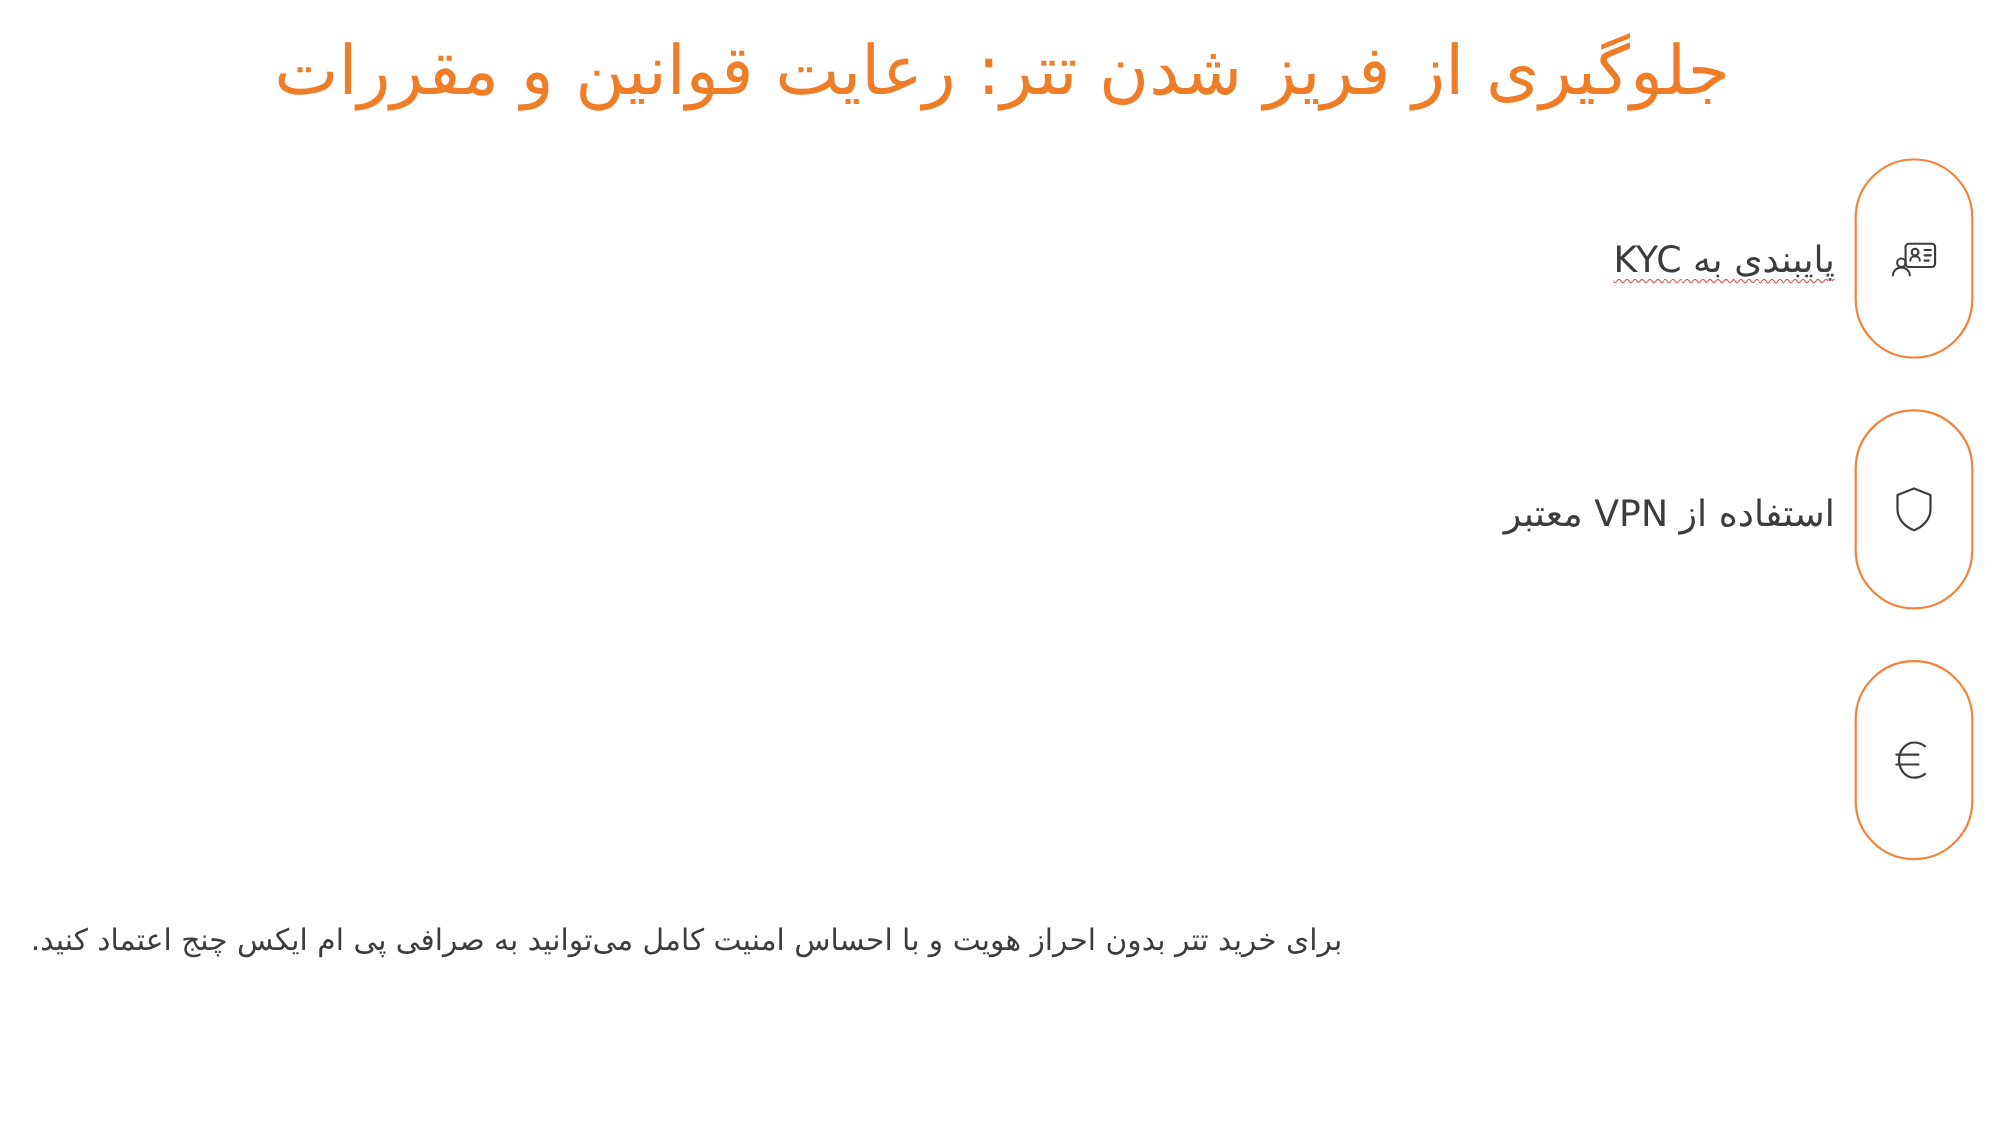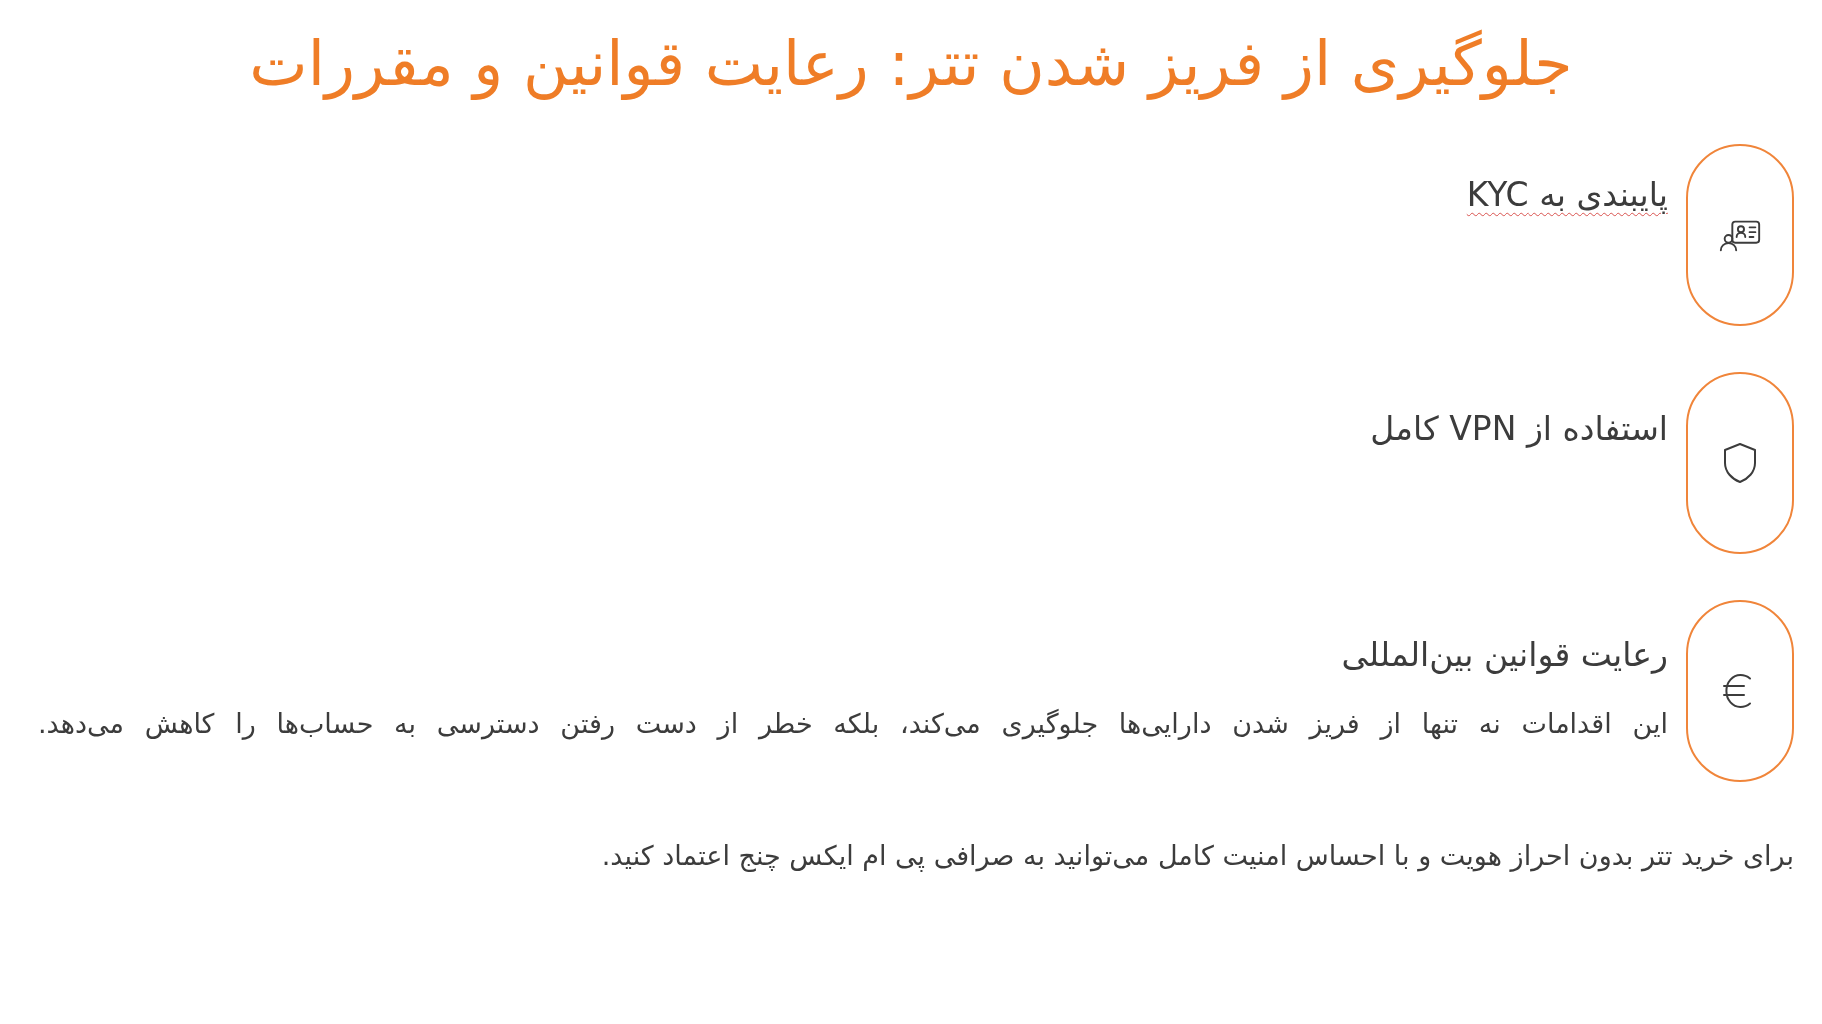--- a/index.html
+++ b/index.html
@@ -30,21 +30,21 @@
     color: #ef7d27;
     text-align: center;
     letter-spacing: 0;
   }
   .sections {
     margin-top: 38px;
   }
   .section {
     display: flex;
     flex-direction: row;
-    align-items: flex-start;
+    align-items: center;
     justify-content: flex-start;
     margin-bottom: 46px;
   }
   .icon-badge {
     flex: 0 0 auto;
     width: 108px;
     height: 182px;
     border: 2px solid #f0853a;
     border-radius: 54px;
     display: flex;
@@ -84,21 +84,21 @@
     color: #3c3c3c;
     text-align: justify;
     text-align-last: justify;
   }
   .closing {
     margin: 0;
     padding-top: 6px;
     font-size: 27px;
     line-height: 1.6;
     color: #3c3c3c;
-    text-align: right;
+    text-align: left;
   }
   .sec-1 .section-body { padding-top: 30px; }
   .sec-2 .section-body { padding-top: 36px; }
   .sec-3 .section-body { padding-top: 34px; }
 </style>
 </head>
 <body>
 
 <div class="page">
 
@@ -124,35 +124,31 @@
       </div>
     </div>
 
     <div class="section sec-2">
       <div class="icon-badge">
         <svg width="40" height="46" viewBox="0 0 40 46" fill="none" stroke="#3c3c3c" stroke-width="2" stroke-linecap="round" stroke-linejoin="round">
           <path d="M20 4 L35 10 V23 C35 32 28 39 20 42 C12 39 5 32 5 23 V10 Z"></path>
         </svg>
       </div>
       <div class="section-body">
-        <h2 class="section-title">استفاده از VPN کامل</h2>
+        <h2 class="section-title">استفاده از VPN معتبر</h2>
       </div>
     </div>
 
     <div class="section sec-3">
       <div class="icon-badge">
         <svg width="44" height="46" viewBox="0 0 44 46" fill="none" stroke="#3c3c3c" stroke-width="2" stroke-linecap="round" stroke-linejoin="round">
           <path d="M32 10.5c-2.6-2.2-6-3.5-9.6-3.5-7.7 0-14 6.9-14 16s6.3 16 14 16c3.6 0 7-1.3 9.6-3.5"></path>
           <line x1="6" y1="18" x2="26" y2="18"></line>
           <line x1="6" y1="27" x2="26" y2="27"></line>
         </svg>
       </div>
-      <div class="section-body">
-        <h2 class="section-title">رعایت قوانین بین‌المللی</h2>
-        <p class="section-text">این اقدامات نه تنها از فریز شدن دارایی‌ها جلوگیری می‌کند، بلکه خطر از دست رفتن دسترسی به حساب‌ها را کاهش می‌دهد.</p>
-      </div>
     </div>
 
   </div>
 
   <p class="closing">برای خرید تتر بدون احراز هویت و با احساس امنیت کامل می‌توانید به صرافی پی ام ایکس چنج اعتماد کنید.</p>
 
 </div>
 
 </body></html>

